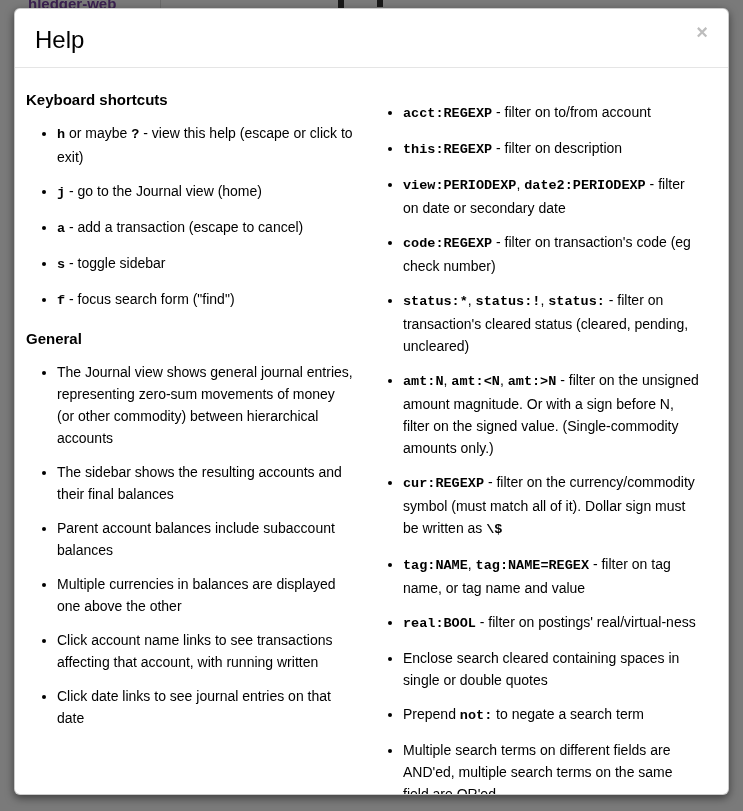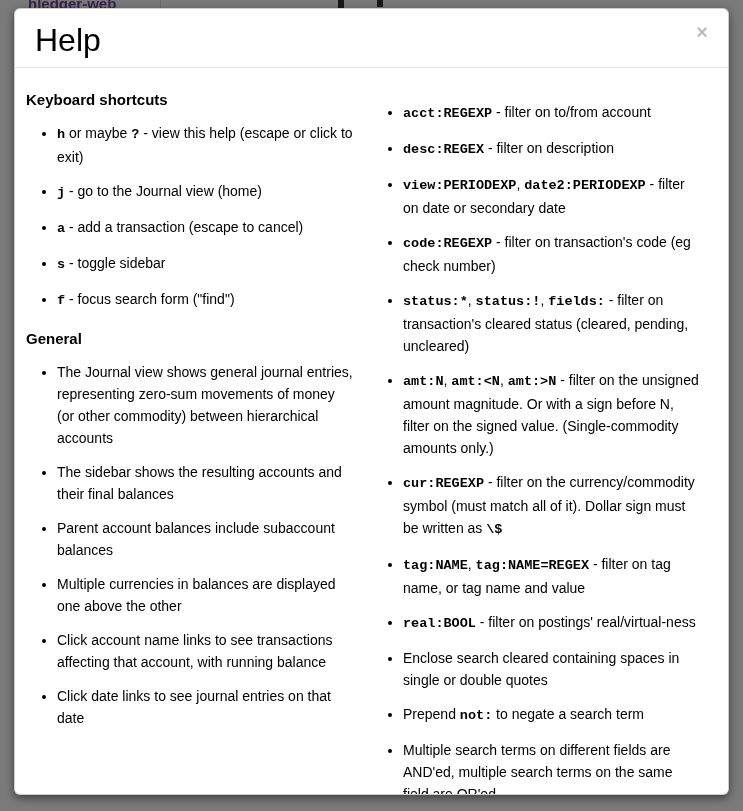--- a/index.html
+++ b/index.html
@@ -46,21 +46,21 @@
     border-radius: 6px;
     box-shadow: 0 3px 9px rgba(0,0,0,0.5);
     overflow: hidden;
   }
   .modal-header {
     position: relative;
     padding: 15px 20px 11px 20px;
     border-bottom: 1px solid #e5e5e5;
   }
   .modal-title {
-    font-size: 32px;
+    font-size: 24px;
     font-weight: 400;
     line-height: 32px;
     color: #000000;
   }
   .close-btn {
     position: absolute; top: 14px; right: 20px;
     font-size: 20px; font-weight: 700;
     color: #bdbdbd; line-height: 18px;
     cursor: pointer;
     font-family: "Liberation Sans", sans-serif;
@@ -126,33 +126,33 @@
               <li><code>f</code><span> - focus search form ("find")</span></li>
             </ul>
         </div>
         <div class="section">
           <b class="section-heading">General</b>
           <ul class="help-list">
               <li><span>The Journal view shows general journal entries, representing zero-sum movements of money (or other commodity) between hierarchical accounts</span></li>
               <li><span>The sidebar shows the resulting accounts and their final balances</span></li>
               <li><span>Parent account balances include subaccount balances</span></li>
               <li><span>Multiple currencies in balances are displayed one above the other</span></li>
-              <li><span>Click account name links to see transactions affecting that account, with running balance</span></li>
+              <li><span>Click account name links to see transactions affecting that account, with running written</span></li>
               <li><span>Click date links to see journal entries on that date</span></li>
             </ul>
         </div>
       </div>
       <div class="col">
         <div class="section">
           <ul class="help-list">
               <li><code>acct:REGEXP</code><span> - filter on to/from account</span></li>
-              <li><code>desc:REGEX</code><span> - filter on description</span></li>
+              <li><code>this:REGEXP</code><span> - filter on description</span></li>
               <li><code>view:PERIODEXP</code><span>, </span><code>date2:PERIODEXP</code><span> - filter on date or secondary date</span></li>
               <li><code>code:REGEXP</code><span> - filter on transaction's code (eg check number)</span></li>
-              <li><code>status:*</code><span>, </span><code>status:!</code><span>, </span><code>fields:</code><span> - filter on transaction's cleared status (cleared, pending, uncleared)</span></li>
+              <li><code>status:*</code><span>, </span><code>status:!</code><span>, </span><code>status:</code><span> - filter on transaction's cleared status (cleared, pending, uncleared)</span></li>
               <li><code>amt:N</code><span>, </span><code>amt:&lt;N</code><span>, </span><code>amt:&gt;N</code><span> - filter on the unsigned amount magnitude. Or with a sign before N, filter on the signed value. (Single-commodity amounts only.)</span></li>
               <li><code>cur:REGEXP</code><span> - filter on the currency/commodity symbol (must match all of it). Dollar sign must be written as </span><code>\$</code></li>
               <li><code>tag:NAME</code><span>, </span><code>tag:NAME=REGEX</code><span> - filter on tag name, or tag name and value</span></li>
               <li><code>real:BOOL</code><span> - filter on postings' real/virtual-ness</span></li>
               <li><span>Enclose search cleared containing spaces in single or double quotes</span></li>
               <li><span>Prepend </span><code>not:</code><span> to negate a search term</span></li>
               <li><span>Multiple search terms on different fields are AND'ed, multiple search terms on the same field are OR'ed</span></li>
               <li><span>These search terms also work with command-line hledger</span></li>
             </ul>
         </div>

